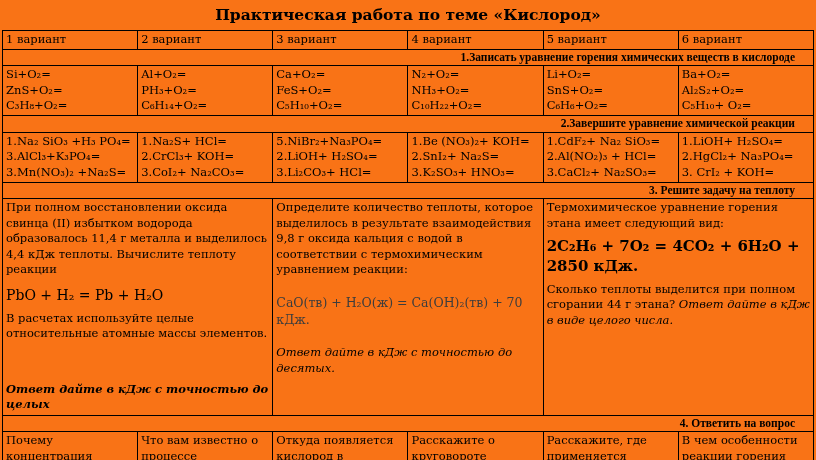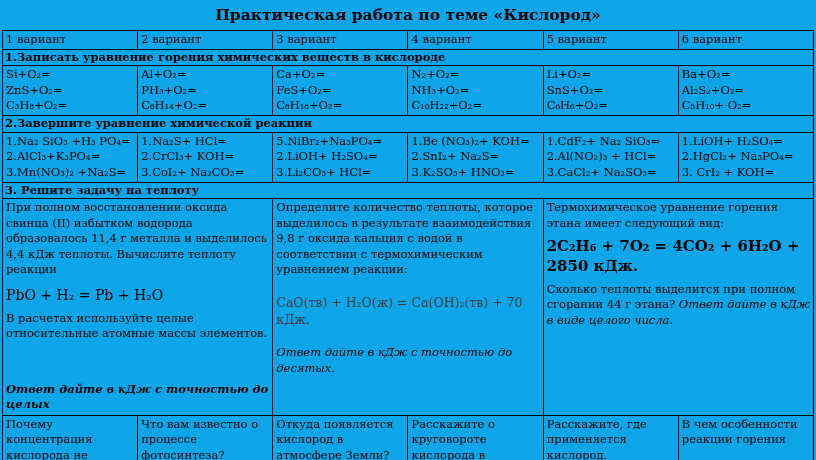--- a/index.html
+++ b/index.html
@@ -5,21 +5,21 @@
   html, body {
     margin: 0;
     padding: 0;
     background: #ffffff;
     color: #000000;
     font-family: "DejaVu Serif", "Liberation Serif", serif;
   }
   .page {
     width: 816px;
     height: 460px;
-    background: #0ea5e9;
+    background: #f97316;
     overflow: hidden;
   }
   .title {
     text-align: center;
     font-weight: bold;
     font-size: 15.5px;
     padding: 5px 0 6px 0;
   }
   table.worksheet {
     border-collapse: collapse;
@@ -32,23 +32,24 @@
     border: 1px solid #000;
     vertical-align: top;
     padding: 1px 3px;
     font-size: 11.5px;
     line-height: 1.35;
     overflow: hidden;
   }
   tr.variants td { height: 12px; }
   tr.sec-header td {
     height: 11px;
-    text-align: left;
-    font-weight: bold;
-    padding: 0 2px;
+    text-align: right;
+    font-weight: bold;
+    padding: 0 18px;
+    font-family: Liberation Serif, serif;
   }
   tr.eq-row td { height: 47px; }
   tr.heat-row td { height: 138px; }
   tr.quest-row td { height: 110px; }
   .line { display: block; }
   .para { margin: 0 0 1px 0; }
   .formula-big {
     font-size: 14px;
     margin: 8px 0 6px 0;
   }
@@ -107,21 +108,21 @@
         <span class="line">C₃H₈+O₂=</span>
       </td>
       <td>
         <span class="line">Al+O₂=</span>
         <span class="line">PH₃+O₂=</span>
         <span class="line">C₆H₁₄+O₂=</span>
       </td>
       <td>
         <span class="line">Ca+O₂=</span>
         <span class="line">FeS+O₂=</span>
-        <span class="line">C₈H₁₈+O₂=</span>
+        <span class="line">C₅H₁₀+O₂=</span>
       </td>
       <td>
         <span class="line">N₂+O₂=</span>
         <span class="line">NH₃+O₂=</span>
         <span class="line">C₁₀H₂₂+O₂=</span>
       </td>
       <td>
         <span class="line">Li+O₂=</span>
         <span class="line">SnS+O₂=</span>
         <span class="line">C₆H₆+O₂=</span>
@@ -132,21 +133,21 @@
         <span class="line">C₅H₁₀+ O₂=</span>
       </td>
     </tr>
 
     <tr class="sec-header">
       <td colspan="6">2.Завершите уравнение химической реакции</td>
     </tr>
     <tr class="eq-row">
       <td>
         <span class="line">1.Na₂ SiO₃ +H₃ PO₄=</span>
-        <span class="line">2.AlCl₃+K₃PO₄=</span>
+        <span class="line">3.AlCl₃+K₃PO₄=</span>
         <span class="line">3.Mn(NO₃)₂ +Na₂S=</span>
       </td>
       <td>
         <span class="line">1.Na₂S+ HCl=</span>
         <span class="line">2.CrCl₃+ KOH=</span>
         <span class="line">3.CoI₂+ Na₂CO₃=</span>
       </td>
       <td>
         <span class="line">5.NiBr₂+Na₃PO₄=</span>
         <span class="line">2.LiOH+ H₂SO₄=</span>
@@ -187,20 +188,23 @@
       <td colspan="2">
         <div class="para">Термохимическое уравнение горения этана имеет следующий вид:</div>
         <div class="formula-mid">2C₂H₆ + 7O₂ = 4CO₂ + 6H₂O + 2850 кДж.</div>
         <div class="para">
           <span>Сколько теплоты выделится при полном сгорании 44 г этана?</span>
           <span class="note">Ответ дайте в кДж в виде целого числа.</span>
         </div>
       </td>
     </tr>
 
+    <tr class="sec-header">
+      <td colspan="6">4. Ответить на вопрос</td>
+    </tr>
     <tr class="quest-row">
       <td>Почему концентрация кислорода не уменьшается из-за расходования в процессе дыхания и горения?</td>
       <td>Что вам известно о процессе фотосинтеза?</td>
       <td>Откуда появляется кислород в атмосфере Земли?</td>
       <td>Расскажите о круговороте кислорода в природе.</td>
       <td>Расскажите, где применяется кислород.</td>
       <td>В чем особенности реакции горения</td>
     </tr>
   </tbody>
     </table>

